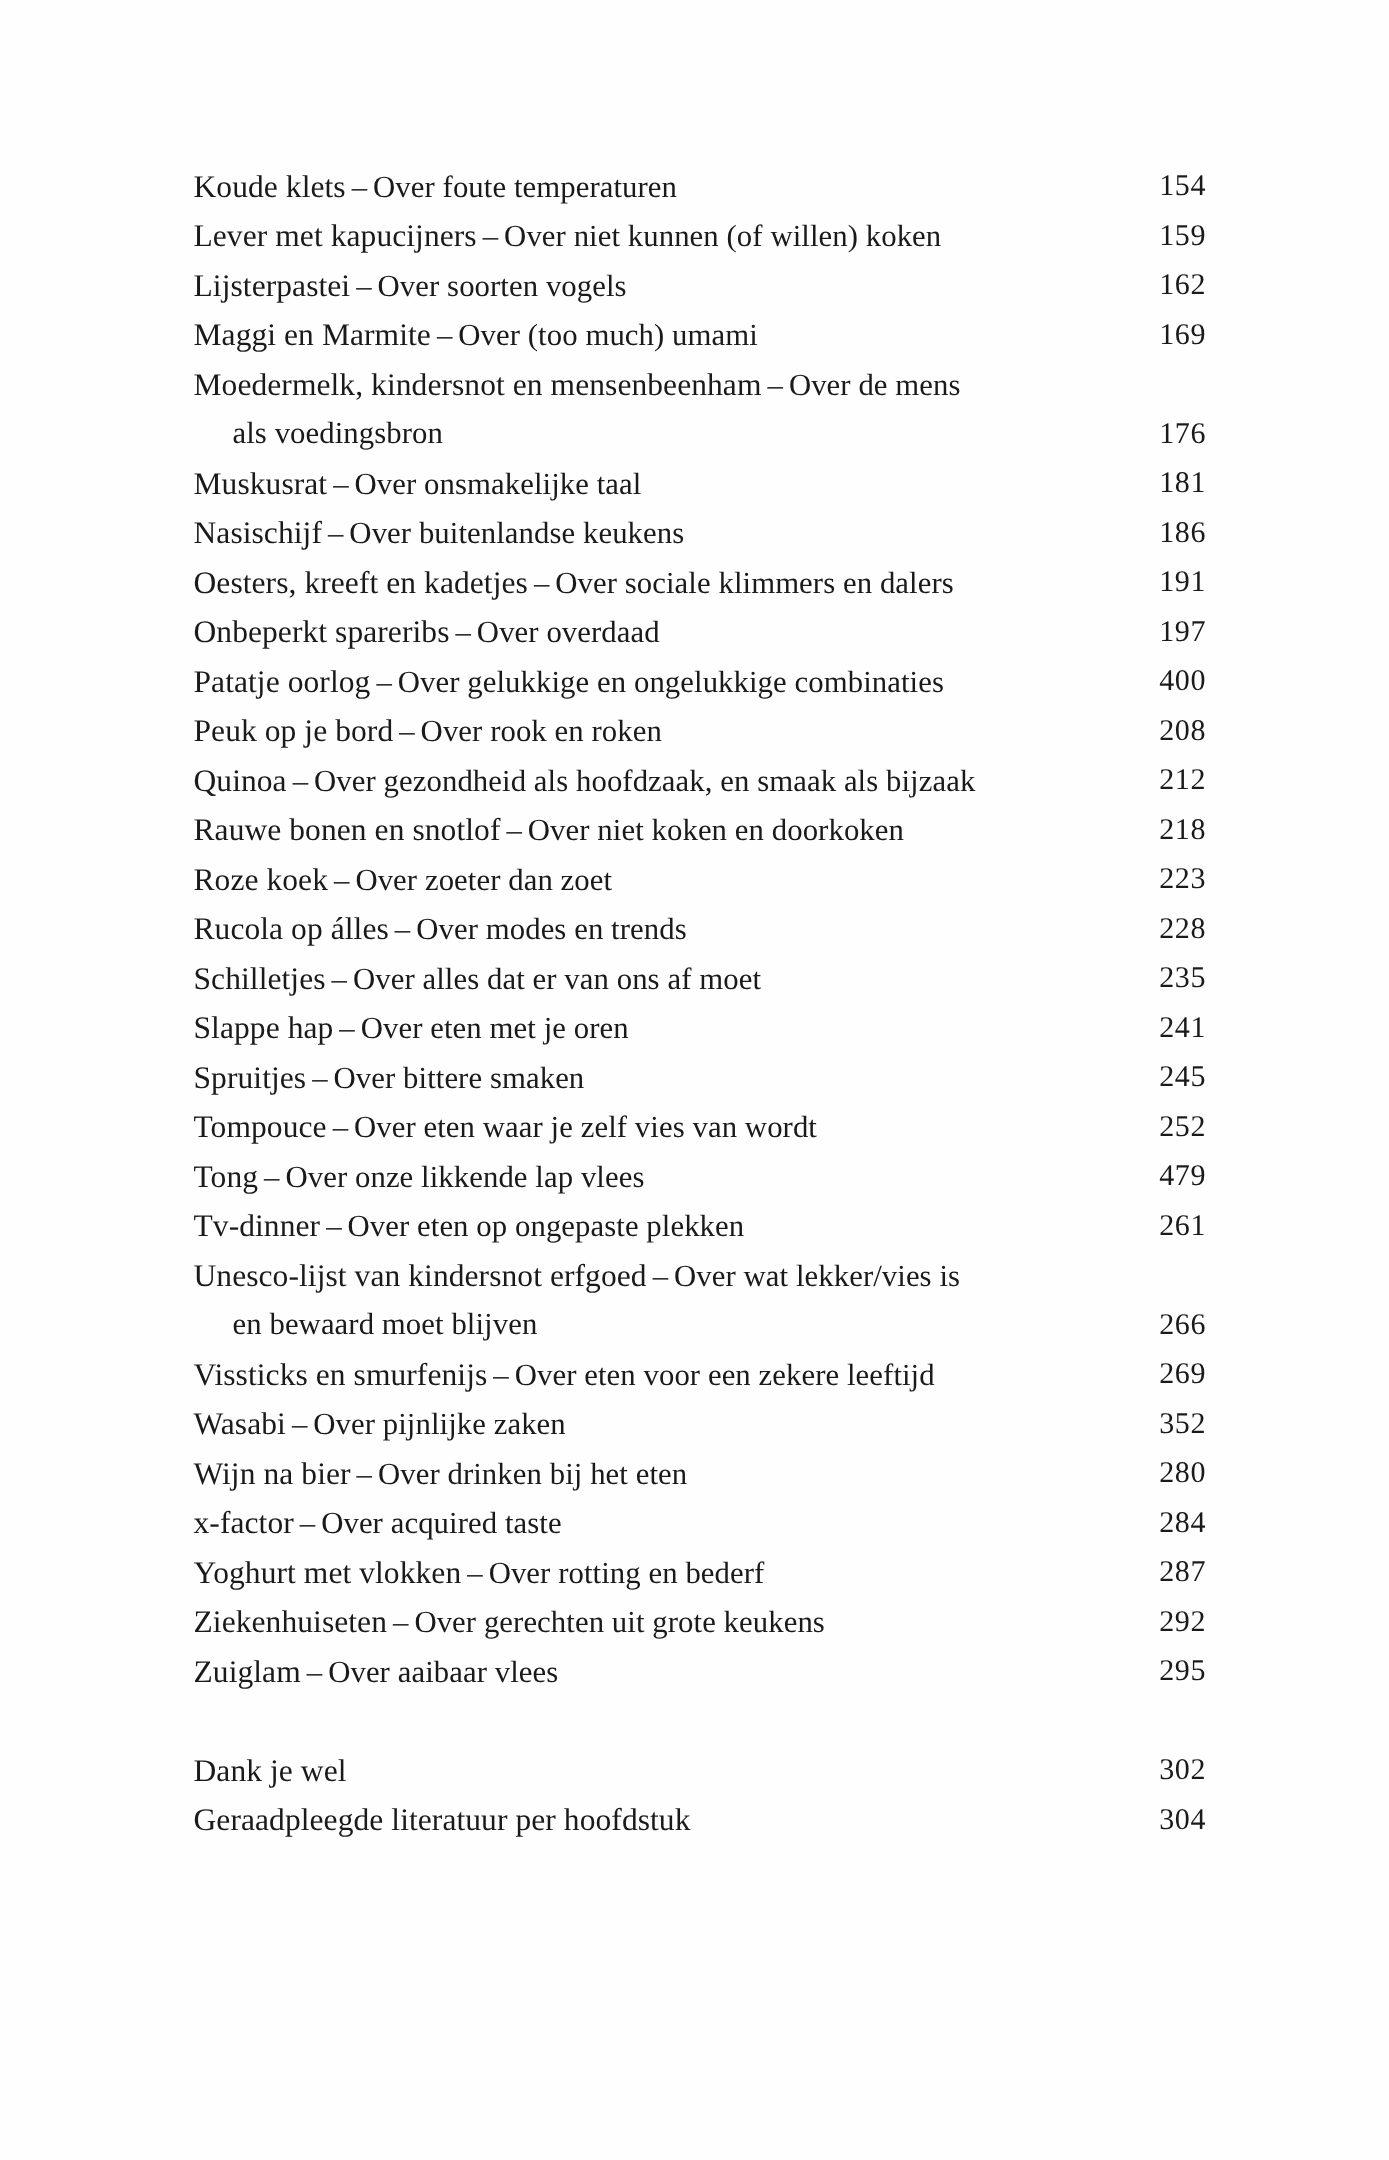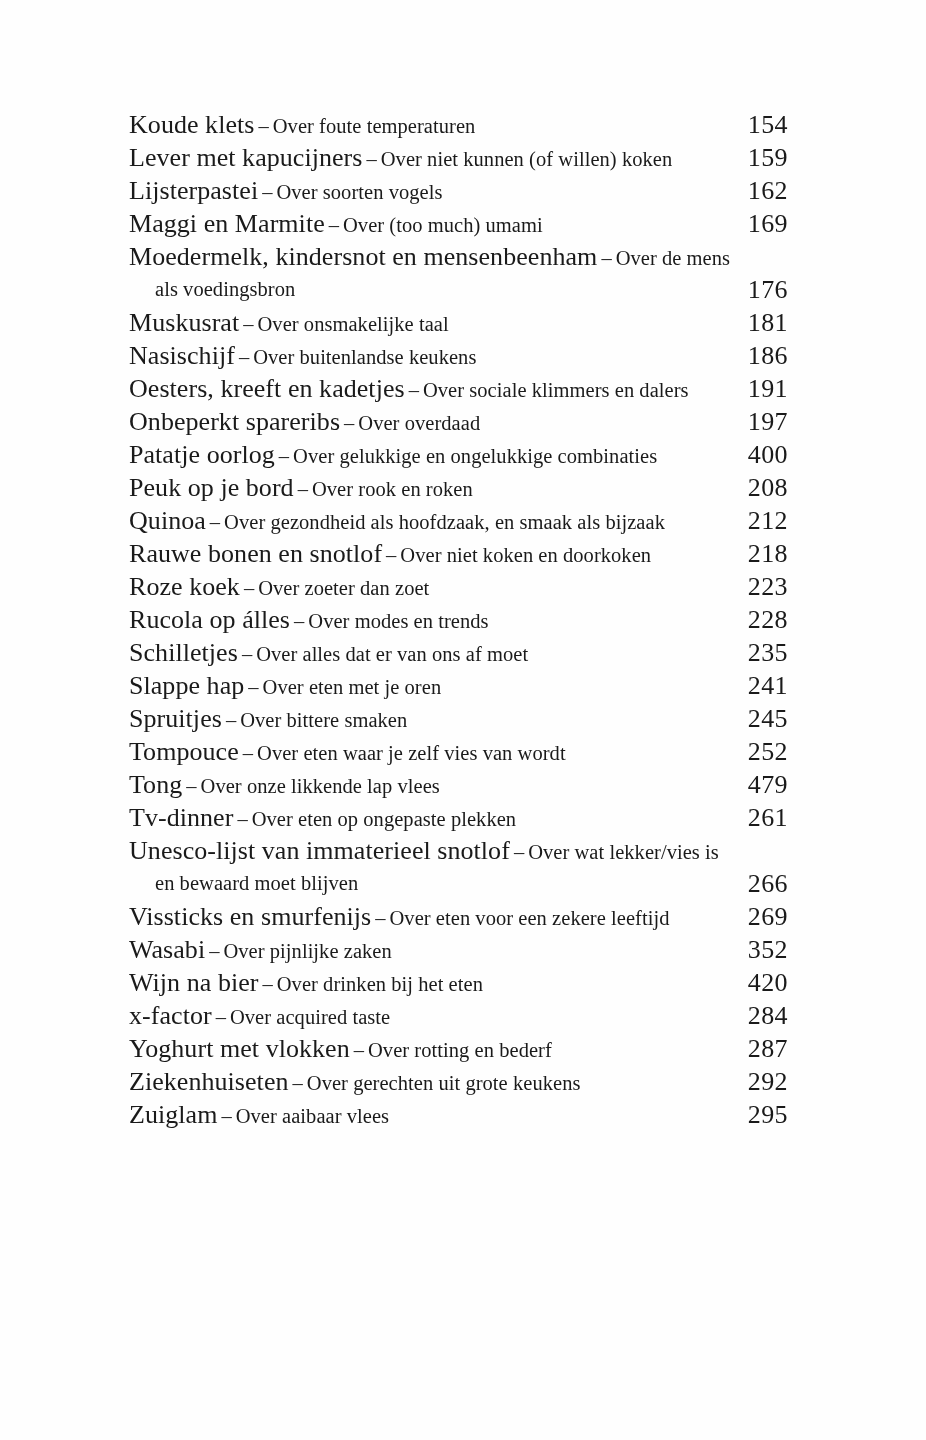--- a/index.html
+++ b/index.html
@@ -45,42 +45,42 @@
     line-height: 33px;
     white-space: nowrap;
   }
 
   .toc-line.cont {
     padding-left: 26px;
     box-sizing: border-box;
   }
 
   .entry-title {
-    font-size: 26px;
+    font-size: 21px;
     font-style: normal;
     letter-spacing: 0.05px;
   }
 
   .entry-dash {
     font-size: 20.5px;
     font-style: normal;
   }
 
   .entry-sub {
     font-size: 20.5px;
     letter-spacing: 0.05px;
   }
 
   .entry-page {
     position: absolute;
-    right: 16px;
+    right: 0;
     top: 0;
     width: 70px;
     text-align: right;
-    font-size: 26px;
+    font-size: 20px;
     font-style: normal;
     font-variant-numeric: oldstyle-nums;
     font-feature-settings: "onum" 1;
     letter-spacing: 0.4px;
   }
 
   
   .toc-gap {
     height: 33px;
   }
@@ -155,41 +155,49 @@
         <div class="toc-entry">
           <div class="toc-line"><span class="entry-title">Tompouce</span> <span class="entry-dash">–</span> <span class="entry-sub">Over eten waar je zelf vies van wordt</span><span class="entry-page">252</span></div>
         </div>
         <div class="toc-entry">
           <div class="toc-line"><span class="entry-title">Tong</span> <span class="entry-dash">–</span> <span class="entry-sub">Over onze likkende lap vlees</span><span class="entry-page">479</span></div>
         </div>
         <div class="toc-entry">
           <div class="toc-line"><span class="entry-title">Tv-dinner</span> <span class="entry-dash">–</span> <span class="entry-sub">Over eten op ongepaste plekken</span><span class="entry-page">261</span></div>
         </div>
         <div class="toc-entry">
-          <div class="toc-line"><span class="entry-title">Unesco-lijst van immaterieel snotlof</span> <span class="entry-dash">–</span> <span class="entry-sub">Over wat lekker/vies is</span></div>
+          <div class="toc-line"><span class="entry-title">Unesco-lijst van kindersnot erfgoed</span> <span class="entry-dash">–</span> <span class="entry-sub">Over wat lekker/vies is</span></div>
           <div class="toc-line cont"><span class="entry-sub">en bewaard moet blijven</span><span class="entry-page">266</span></div>
         </div>
         <div class="toc-entry">
           <div class="toc-line"><span class="entry-title">Vissticks en smurfenijs</span> <span class="entry-dash">–</span> <span class="entry-sub">Over eten voor een zekere leeftijd</span><span class="entry-page">269</span></div>
         </div>
         <div class="toc-entry">
           <div class="toc-line"><span class="entry-title">Wasabi</span> <span class="entry-dash">–</span> <span class="entry-sub"> Over pijnlijke zaken</span><span class="entry-page">352</span></div>
         </div>
         <div class="toc-entry">
-          <div class="toc-line"><span class="entry-title">Wijn na bier</span> <span class="entry-dash">–</span> <span class="entry-sub">Over drinken bij het eten</span><span class="entry-page">420</span></div>
+          <div class="toc-line"><span class="entry-title">Wijn na bier</span> <span class="entry-dash">–</span> <span class="entry-sub">Over drinken bij het eten</span><span class="entry-page">280</span></div>
         </div>
         <div class="toc-entry">
           <div class="toc-line"><span class="entry-title">x-factor</span> <span class="entry-dash">–</span> <span class="entry-sub">Over acquired taste</span><span class="entry-page">284</span></div>
         </div>
         <div class="toc-entry">
           <div class="toc-line"><span class="entry-title">Yoghurt met vlokken</span> <span class="entry-dash">–</span> <span class="entry-sub">Over rotting en bederf</span><span class="entry-page">287</span></div>
         </div>
         <div class="toc-entry">
           <div class="toc-line"><span class="entry-title">Ziekenhuiseten</span> <span class="entry-dash">–</span> <span class="entry-sub">Over gerechten uit grote keukens</span><span class="entry-page">292</span></div>
         </div>
         <div class="toc-entry">
           <div class="toc-line"><span class="entry-title">Zuiglam</span> <span class="entry-dash">–</span> <span class="entry-sub">Over aaibaar vlees</span><span class="entry-page">295</span></div>
         </div>
       </div>
     <div class="toc-gap"></div>
+    <div id="backmatter-entries" class="backmatter">
+        <div class="toc-entry">
+          <div class="toc-line"><span class="entry-title">Dank je wel</span><span class="entry-page">302</span></div>
+        </div>
+        <div class="toc-entry">
+          <div class="toc-line"><span class="entry-title">Geraadpleegde literatuur per hoofdstuk</span><span class="entry-page">304</span></div>
+        </div>
+      </div>
   </div>
 
 </div>
 
 </body></html>

